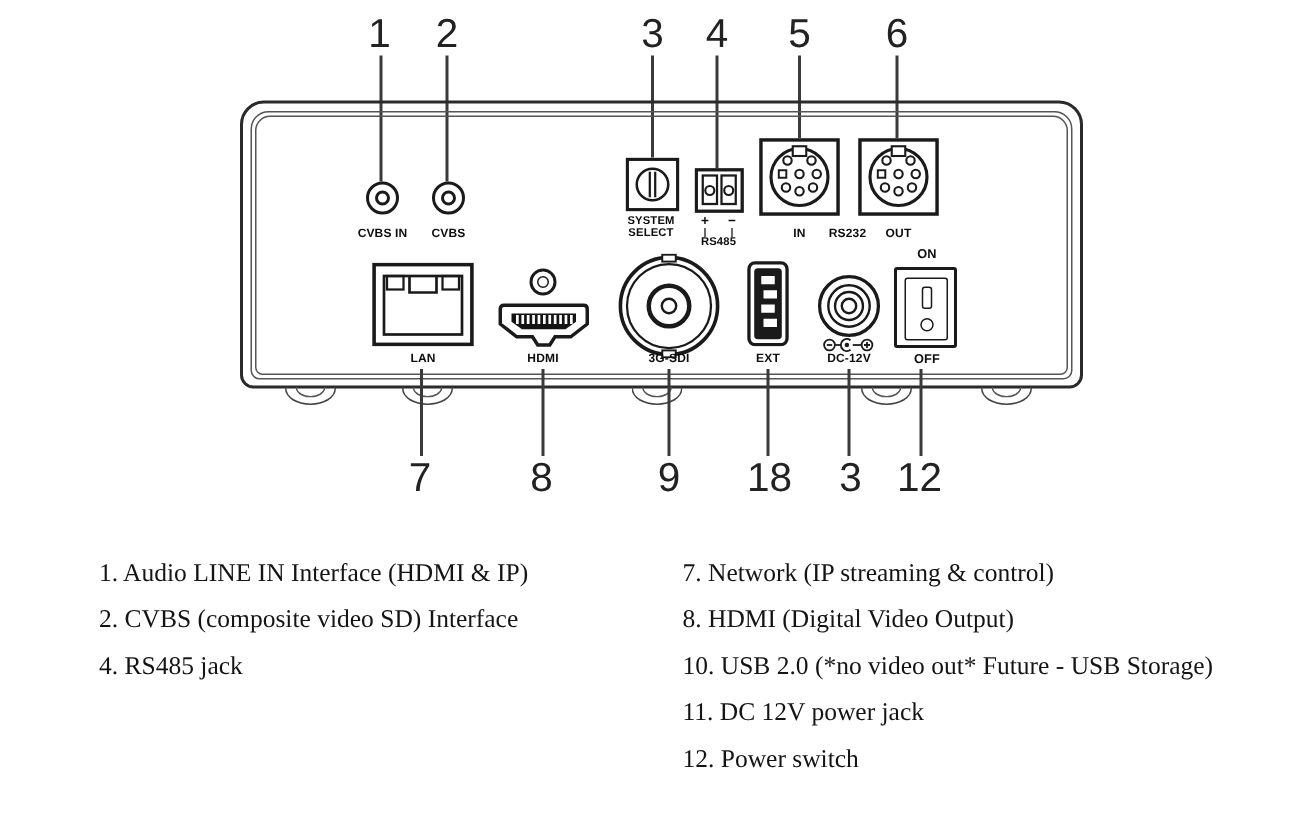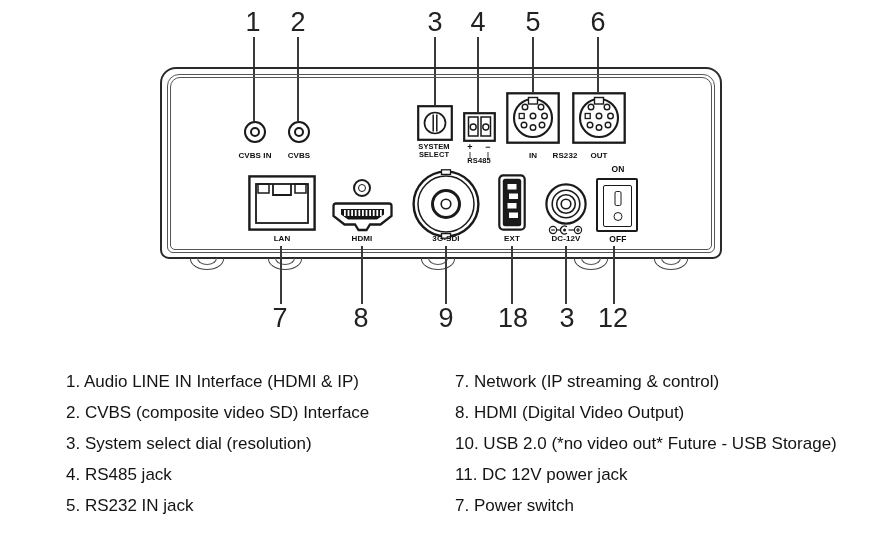--- a/index.html
+++ b/index.html
@@ -28,21 +28,21 @@
   
   .sw-out{position:absolute;left:596px;top:178px;width:42px;height:54px;border:2.2px solid #1a1a1a;
           border-radius:2px;box-sizing:border-box;}
   .sw-in{position:absolute;left:5px;top:4.5px;width:29px;height:42px;border:1.8px solid #1a1a1a;
          border-radius:2px;box-sizing:border-box;}
   .sw-bar{position:absolute;left:50%;top:5px;transform:translateX(-50%);width:7px;height:15px;
           border:1.7px solid #1a1a1a;border-radius:2px;box-sizing:border-box;}
   .sw-dot{position:absolute;left:50%;bottom:5px;transform:translateX(-50%);width:9px;height:9px;
           border:1.7px solid #1a1a1a;border-radius:50%;box-sizing:border-box;}
   
-  .legend-col{position:absolute;font-family:Liberation Sans, sans-serif;font-size:17px;color:#141414;}
+  .legend-col{position:absolute;font-family:Liberation Serif, serif;font-size:17px;color:#141414;}
   .legend-col div{height:31px;line-height:31px;white-space:nowrap;}
 </style>
 </head>
 <body>
 
 <div class="stage">
 
   <div class="co" style="left:253px;top:9px">1</div>
   <div class="co" style="left:298px;top:9px">2</div>
   <div class="co" style="left:435px;top:9px">3</div>
@@ -247,25 +247,23 @@
   <div class="co" style="left:280px;top:305px">7</div>
   <div class="co" style="left:361px;top:305px">8</div>
   <div class="co" style="left:446px;top:305px">9</div>
   <div class="co" style="left:513px;top:305px">18</div>
   <div class="co" style="left:567px;top:305px">3</div>
   <div class="co" style="left:613px;top:305px">12</div>
 
   <div class="legend-col" style="left:66px;top:366px">
     <div>1. Audio LINE IN Interface (HDMI &amp; IP)</div>
     <div>2. CVBS (composite video SD) Interface</div>
-    <div>3. System select dial (resolution)</div>
     <div>4. RS485 jack</div>
-    <div>5. RS232 IN jack</div>
   </div>
   <div class="legend-col" style="left:455px;top:366px">
     <div>7. Network (IP streaming &amp; control)</div>
     <div>8. HDMI (Digital Video Output)</div>
     <div>10. USB 2.0 (*no video out* Future - USB Storage)</div>
     <div>11. DC 12V power jack</div>
-    <div>7. Power switch</div>
+    <div>12. Power switch</div>
   </div>
 
 </div>
 
 </body></html>

